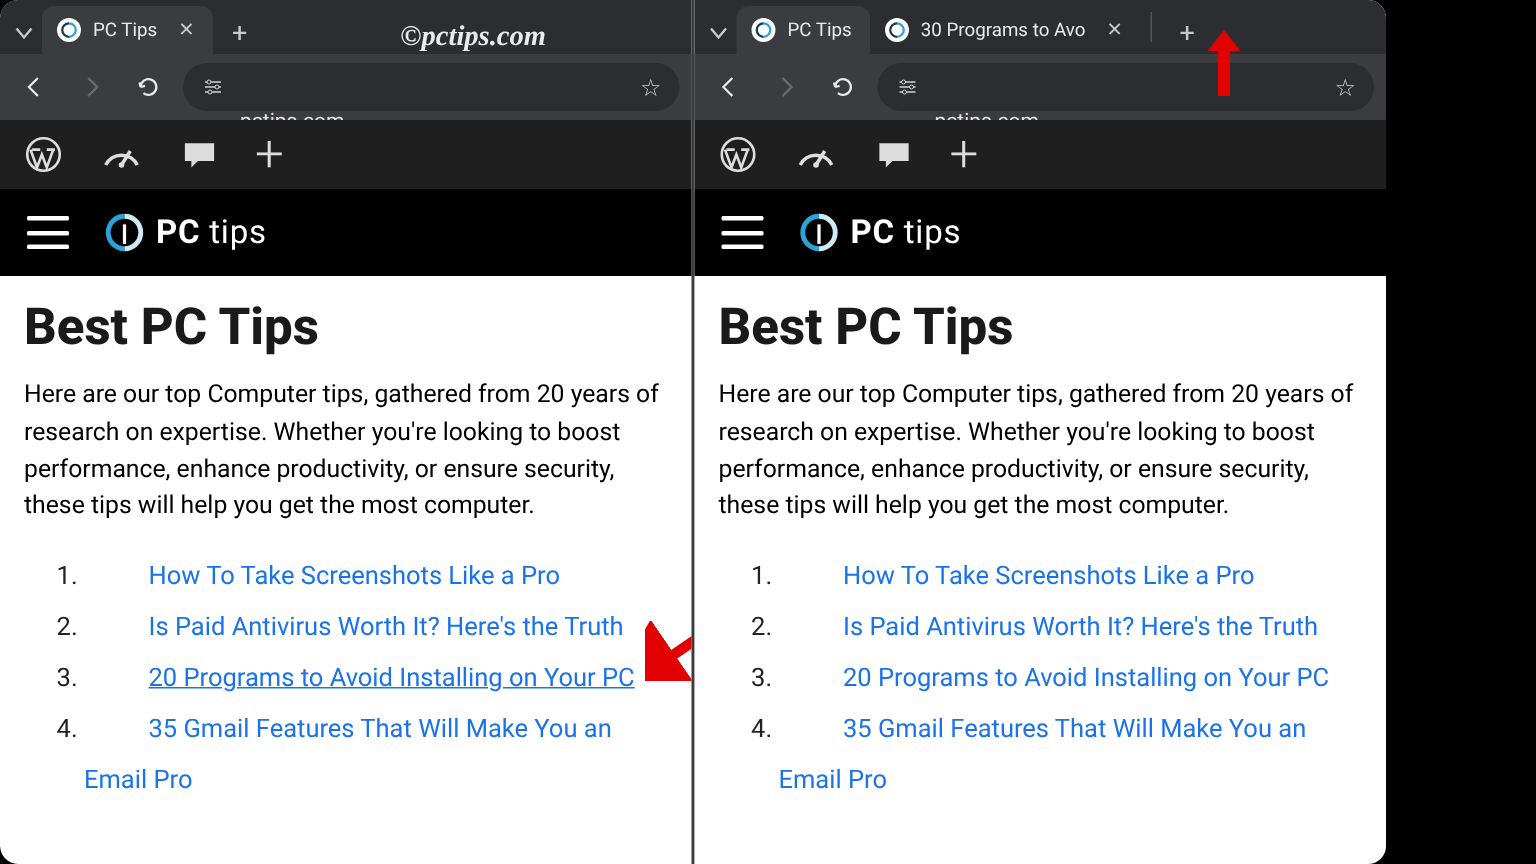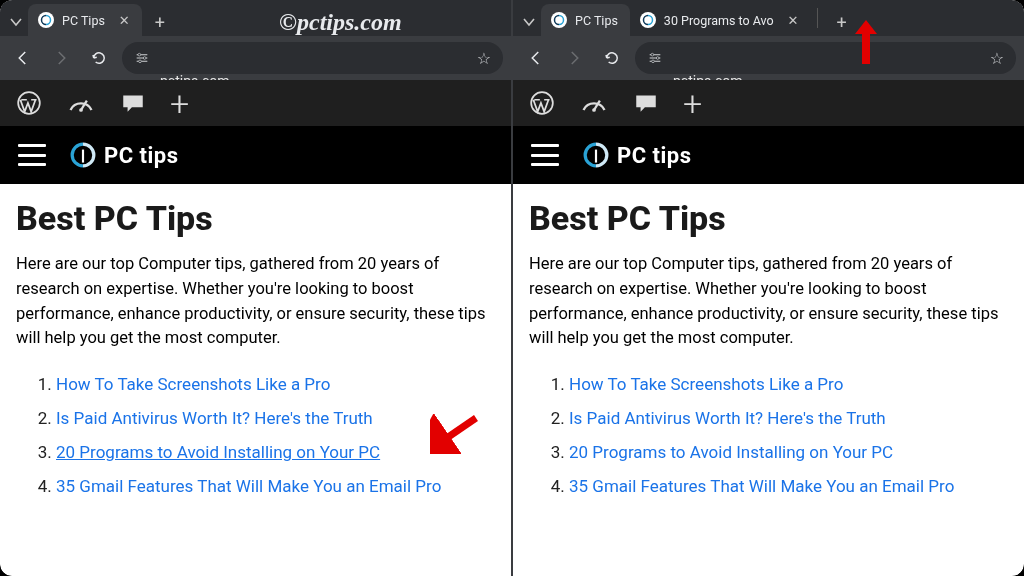--- a/index.html
+++ b/index.html
@@ -1,57 +1,57 @@
 <!DOCTYPE html>
 <html><head>
 <meta charset="utf-8">
 <style>
   * { margin:0; padding:0; box-sizing:border-box; }
   html,body { width:1024px; height:576px; font-family:-apple-system,"Segoe UI",Roboto,Arial,sans-serif; background:#000; overflow:hidden; border-radius:12px;}
-  .frame { display:flex; width:1024px; height:576px; border-radius:12px; overflow:hidden; }
+  .frame { display:flex; width:924px; height:576px; border-radius:12px; overflow:hidden; }
   .pane { flex:1; display:flex; flex-direction:column; background:#fff; min-width:0; }
   .pane.left { border-right:2px solid #3a3c40;}
   
   .chrome { background:#2b2d31; color:#cfd1d4; }
   .tabstrip { height:36px; display:flex; align-items:flex-end; padding:0 4px; gap:0; }
   .histbtn { width:24px; height:28px; display:flex; align-items:center; justify-content:center; color:#c8c8c8;}
   .tab { display:flex; align-items:center; gap:8px; height:32px; padding:0 12px 0 10px; border-radius:8px 8px 0 0; background:#3a3c40; color:#e8eaed; font-size:12.5px; max-width:220px; min-width:0;}
   .tab.secondary { background:transparent; }
   .tab .favicon { width:16px; height:16px; border-radius:50%; background:#fff; display:flex; align-items:center; justify-content:center;}
   .tab .favicon svg { width:12px;height:12px; display:block;}
   .tab .title { white-space:nowrap; overflow:hidden; text-overflow:ellipsis; }
   .tab .close { margin-left:6px; color:#c8c8c8; font-size:13px;}
   .newtab { width:28px; height:28px; display:flex; align-items:center; justify-content:center; color:#c8c8c8; font-size:18px; margin-left:4px;}
-  .watermark { color:#e8eaed; font-style:italic; font-weight:600; font-family:"Times New Roman",serif; font-size:24px; margin:0 auto; }
+  .watermark { color:#e8eaed; font-style:italic; font-weight:600; font-family:"Times New Roman",serif; font-size:19px; margin:0 auto; }
   .urlrow { background:#3a3c40; height:44px; display:flex; align-items:center; padding:0 8px; gap:8px;}
   .navbtn { width:30px; height:30px; display:flex; align-items:center; justify-content:center; color:#c8c8c8;}
   .navbtn.disabled { color:#6b6d70;}
   .omnibox { flex:1; height:32px; background:#2b2d31; border-radius:18px; display:flex; align-items:center; padding:0 12px; gap:10px; color:#cfd1d4;}
   .omnibox .site-chip { display:flex; align-items:center; gap:6px; font-size:13px;}
   .omnibox .addr { font-size:14px; color:#e5e5e5;margin-top:46px;}
   .omnibox .star { margin-left:auto; color:#cfd1d4; font-size:16px;}
   
   .adminbar { background:#1f1f1f; height:46px; display:flex; align-items:center; gap:22px; padding:0 14px; color:#ddd;}
   .adminbar .icon { display:flex; align-items:center; justify-content:center; width:30px; height:30px;}
   .adminbar .plus { font-size:34px; line-height:1; font-weight:300; color:#ddd;}
   
   .siteheader { background:#000; height:58px; display:flex; align-items:center; gap:24px; padding:0 18px;}
   .hamburger { width:28px; height:22px; display:flex; flex-direction:column; justify-content:space-between;}
   .hamburger span { display:block; height:3px; width:100%; background:#fff; border-radius:1px;}
   .logo { display:flex; align-items:center; gap:8px; color:#fff; font-weight:700; letter-spacing:0.5px;}
   .logo svg { width:26px; height:26px; display:block;}
   .logotext { font-size:22px;}
-  .logotext .tips { font-weight:700;}
+  .logotext .tips { font-weight:400;}
   
   .content { padding:14px 16px 0 16px; color:#1a1a1a; overflow:hidden;}
   .content h1 { font-size:34px; font-weight:800; margin-bottom:14px;}
   .content p { font-size:16.5px; line-height:1.5; color:#000000; margin-bottom:16px;}
   .content ol { padding-left:40px; font-size:17px; line-height:2.0; color:#1a1a1a;}
   .content ol li::marker { color:#222; font-weight:400;}
-  .content a { color:#1a73e8; text-decoration:none;}
+  .content a { color:#1a73e8; text-decoration:none;margin-left:43px;}
   .content a.underlined { text-decoration:underline;}
   
   .red-arrow { position:absolute; }
   .rel { position:relative; }
 </style>
 </head>
 <body>
 
 <div class="frame">
 

